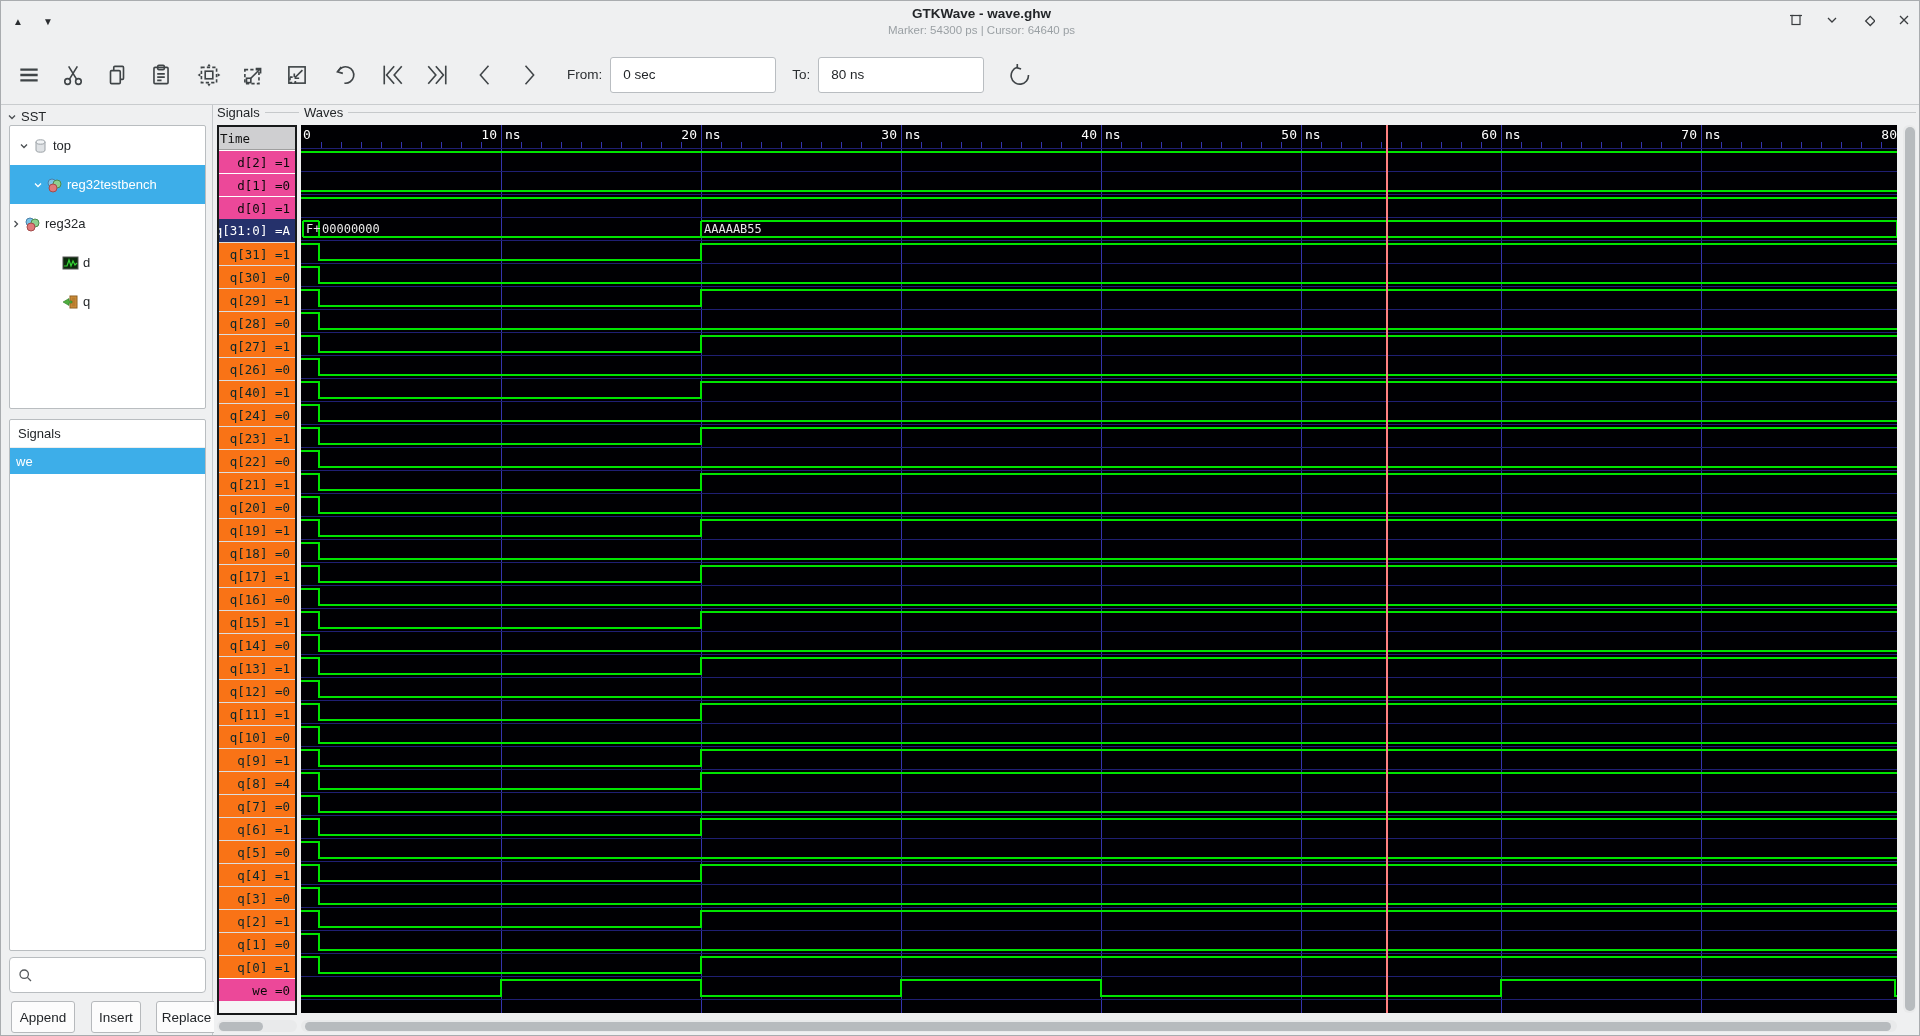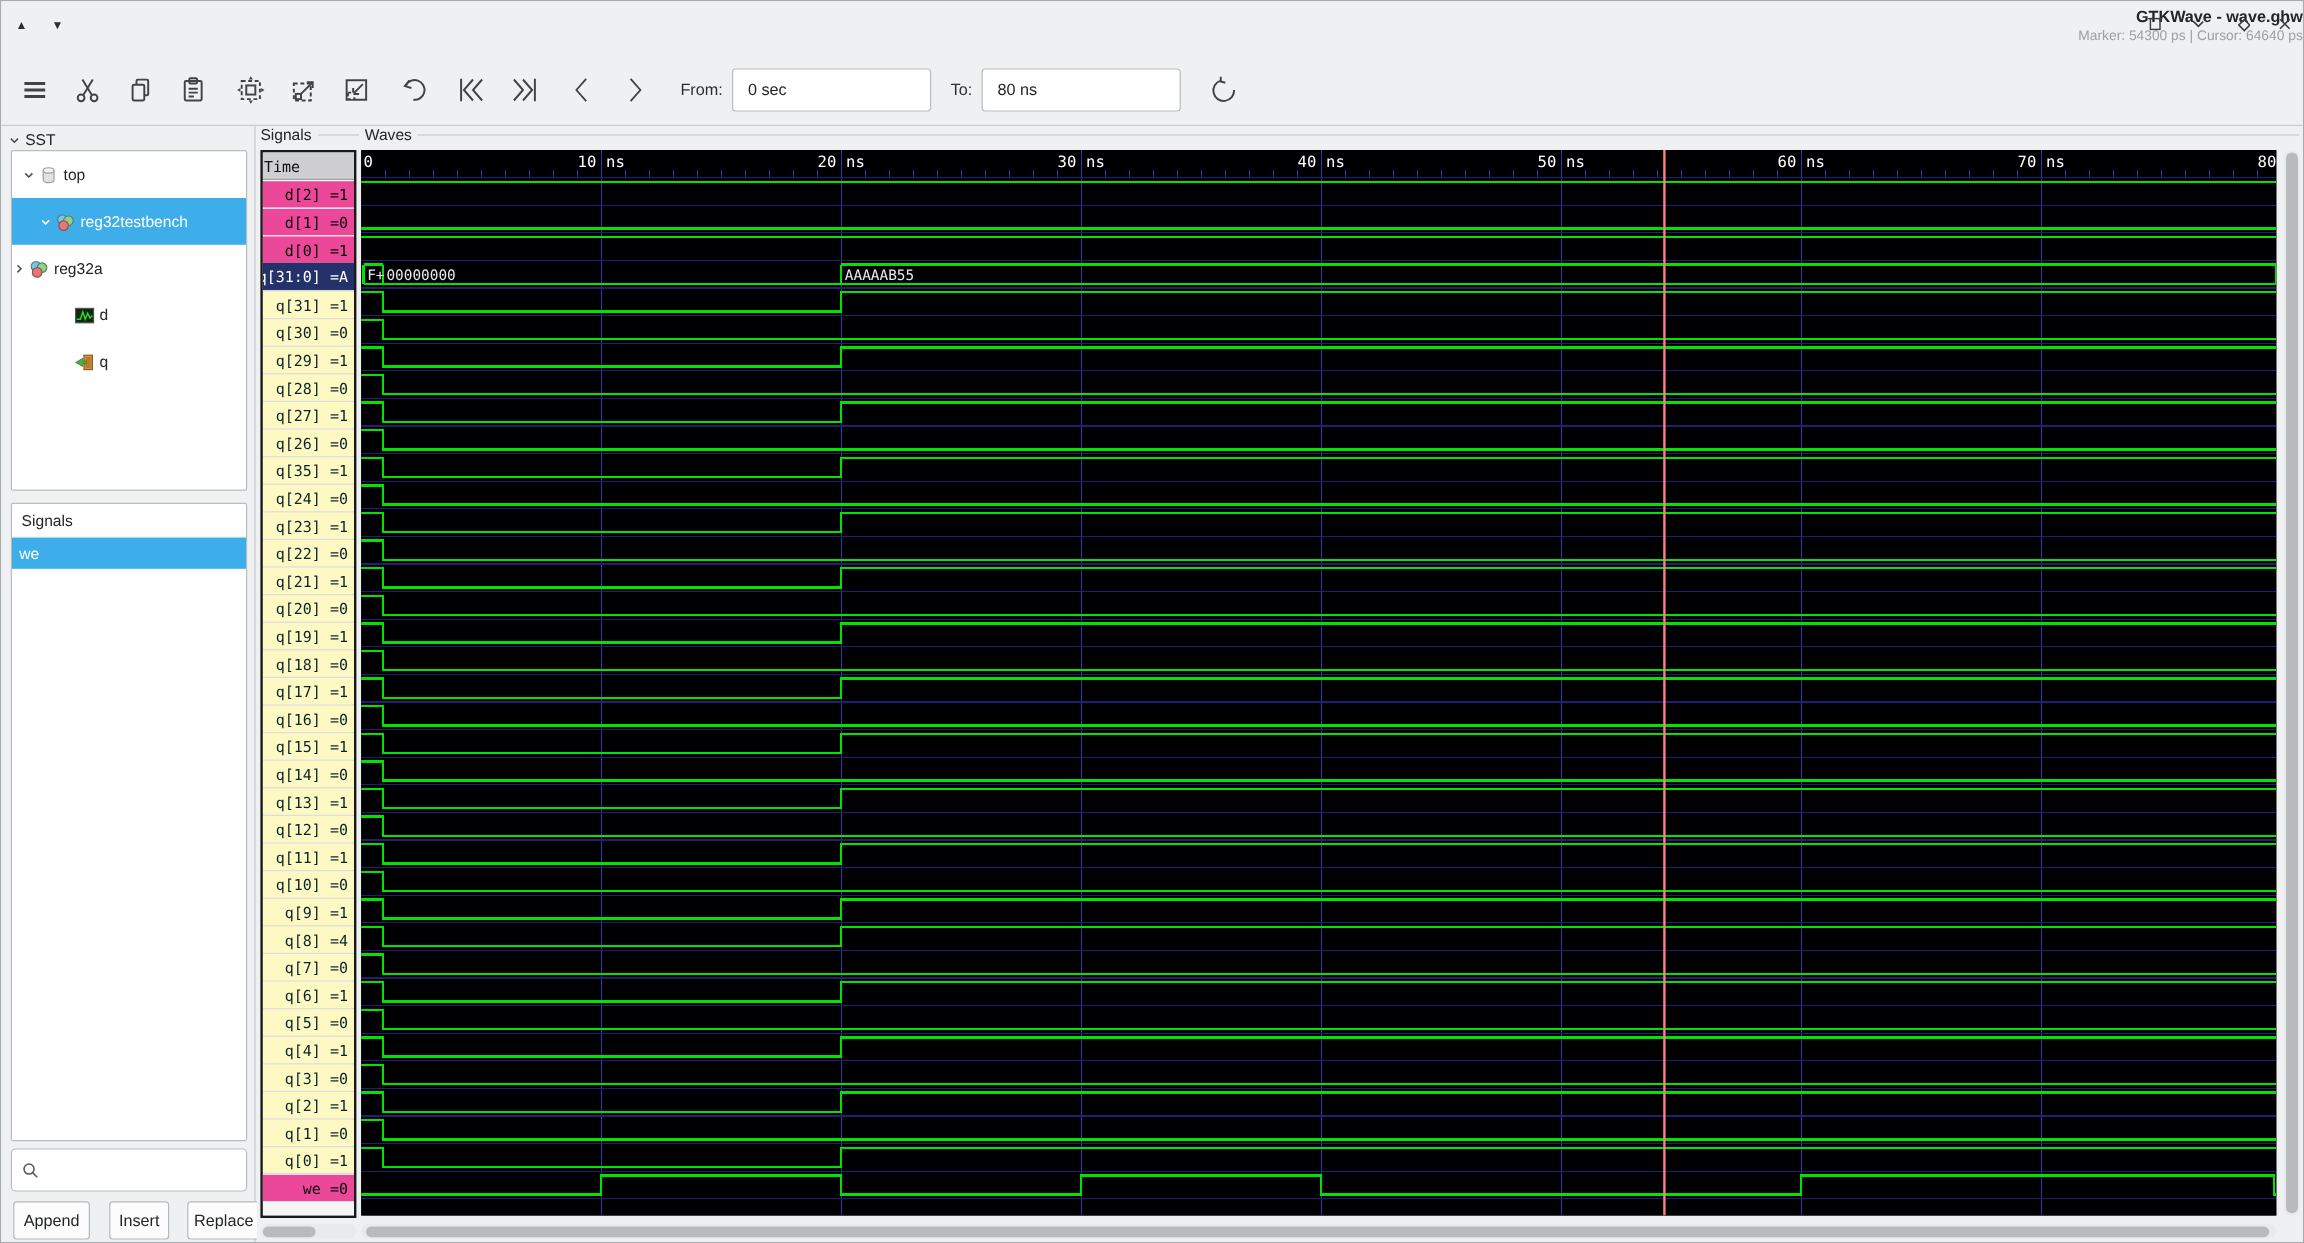--- a/index.html
+++ b/index.html
@@ -3,21 +3,21 @@
 <meta charset="utf-8">
 <style>
   * { margin:0; padding:0; box-sizing:border-box; }
   html,body { width:1920px; height:1036px; overflow:hidden; }
   body { font-family:"Liberation Sans", sans-serif; background:#eff0f1; color:#232629; }
   #window { position:relative; width:1920px; height:1036px; background:#eff0f1; border:1px solid #a9acaf; }
 
   
   #titlebar { position:absolute; left:0; top:0; width:100%; height:44px; background:#eff0f1; }
   .tb-shade { position:absolute; top:15px; width:14px; height:12px; color:#2b2e31; font-size:10px; cursor:pointer; }
-  #title-center { position:absolute; left:0; right:0; top:5px; text-align:right;padding-left:43px; }
+  #title-center { position:absolute; left:0; right:0; top:5px; text-align:center;padding-left:43px; }
   #window-title { font-size:13.5px; font-weight:600; color:#232629; }
   #window-subtitle { font-size:11.5px; color:#9aa0a4; margin-top:3px; }
   #win-buttons { position:absolute; right:8px; top:12px; display:flex; align-items:center; gap:22px; }
   #win-buttons svg { display:block; }
 
   
   #toolbar { position:absolute; left:0; top:44px; width:100%; height:60px; background:#eff0f1; border-bottom:1px solid #c9ccce; display:flex; align-items:center; }
   .tool-btn { width:44px; height:48px; display:flex; align-items:center; justify-content:center; background:transparent; border:none; cursor:pointer; color:#3f4447; flex:0 0 auto; }
   .tool-btn svg { stroke:#3f4447; fill:none; stroke-width:1.5; }
   .tool-label { font-size:13.5px; color:#2b2e31; margin:0 8px 0 16px; flex:0 0 auto; }
@@ -44,21 +44,21 @@
   .frame-label { position:absolute; display:flex; align-items:center; font-size:13px; color:#232629; }
   .frame-label::after { content:""; flex:1; height:1px; background:#c6c9cb; margin-left:5px; }
   #names-frame-label { left:3px; top:0px; width:82px; }
   #waves-frame-label { left:90px; top:0px; width:1612px; }
 
   #names-box { position:absolute; left:3px; top:20px; width:80px; height:890px; background:#f5f5f6; border:2px solid #17191a; overflow:hidden; }
   .name-row { height:23px; display:flex; align-items:center; justify-content:flex-end; padding-right:5px; font-family:"DejaVu Sans Mono", monospace; font-size:12.5px; white-space:nowrap; overflow:hidden; cursor:pointer; }
   .name-row.header { justify-content:flex-start; padding-left:1px; background:#cfcfd1; color:#111; border-bottom:1px solid #9f9f9f; height:23px; cursor:default; }
   .name-row.light { background:#ec4899; color:#0a0a0a; border-top:1px solid #ffffff; }
   .name-row.selected { background:#25316b; color:#ffffff; }
-  .name-row.teal { background:#fef9c3; color:#07262c; border-top:1px solid #dcdddd; }
+  .name-row.teal { background:#f97316; color:#07262c; border-top:1px solid #dcdddd; }
 
   #wave-svg { position:absolute; left:87px; top:20px; width:1596px; height:888px; background:#000003; display:block; cursor:crosshair; }
 
   .vscroll { position:absolute; right:3px; top:20px; width:13px; height:888px; background:#e9eaeb; border-radius:6px; }
   .vscroll .thumb { position:absolute; left:1.5px; top:2px; width:10px; bottom:2px; background:#b7bbbe; border-radius:5px; }
   .hscroll { position:absolute; height:12px; background:#e9eaeb; border-radius:6px; }
   .hscroll .thumb { position:absolute; top:1.5px; height:9px; background:#b7bbbe; border-radius:5px; }
   #names-hscroll { left:3px; top:915px; width:80px; }
   #names-hscroll .thumb { left:2px; width:44px; }
   #waves-hscroll { left:87px; top:915px; width:1596px; }
@@ -287,21 +287,21 @@
         <div class="name-row light">d[2] =1</div>
         <div class="name-row light">d[1] =0</div>
         <div class="name-row light">d[0] =1</div>
         <div class="name-row selected">q[31:0] =A</div>
         <div class="name-row teal">q[31] =1</div>
         <div class="name-row teal">q[30] =0</div>
         <div class="name-row teal">q[29] =1</div>
         <div class="name-row teal">q[28] =0</div>
         <div class="name-row teal">q[27] =1</div>
         <div class="name-row teal">q[26] =0</div>
-        <div class="name-row teal">q[35] =1</div>
+        <div class="name-row teal">q[40] =1</div>
         <div class="name-row teal">q[24] =0</div>
         <div class="name-row teal">q[23] =1</div>
         <div class="name-row teal">q[22] =0</div>
         <div class="name-row teal">q[21] =1</div>
         <div class="name-row teal">q[20] =0</div>
         <div class="name-row teal">q[19] =1</div>
         <div class="name-row teal">q[18] =0</div>
         <div class="name-row teal">q[17] =1</div>
         <div class="name-row teal">q[16] =0</div>
         <div class="name-row teal">q[15] =1</div>

